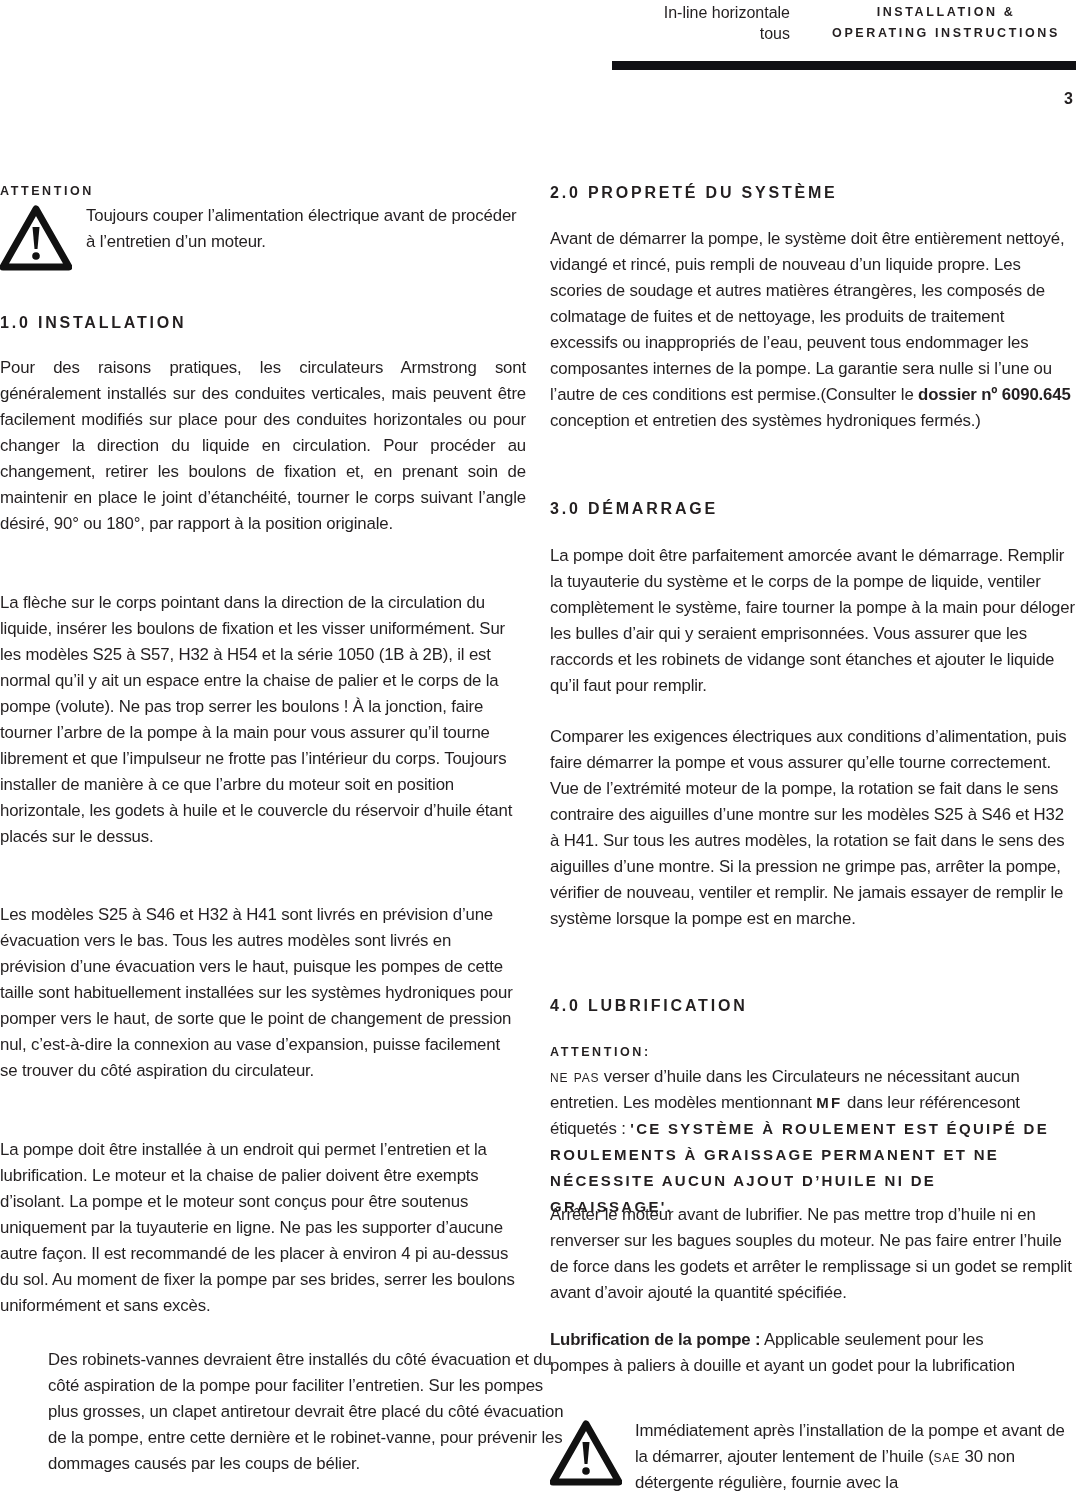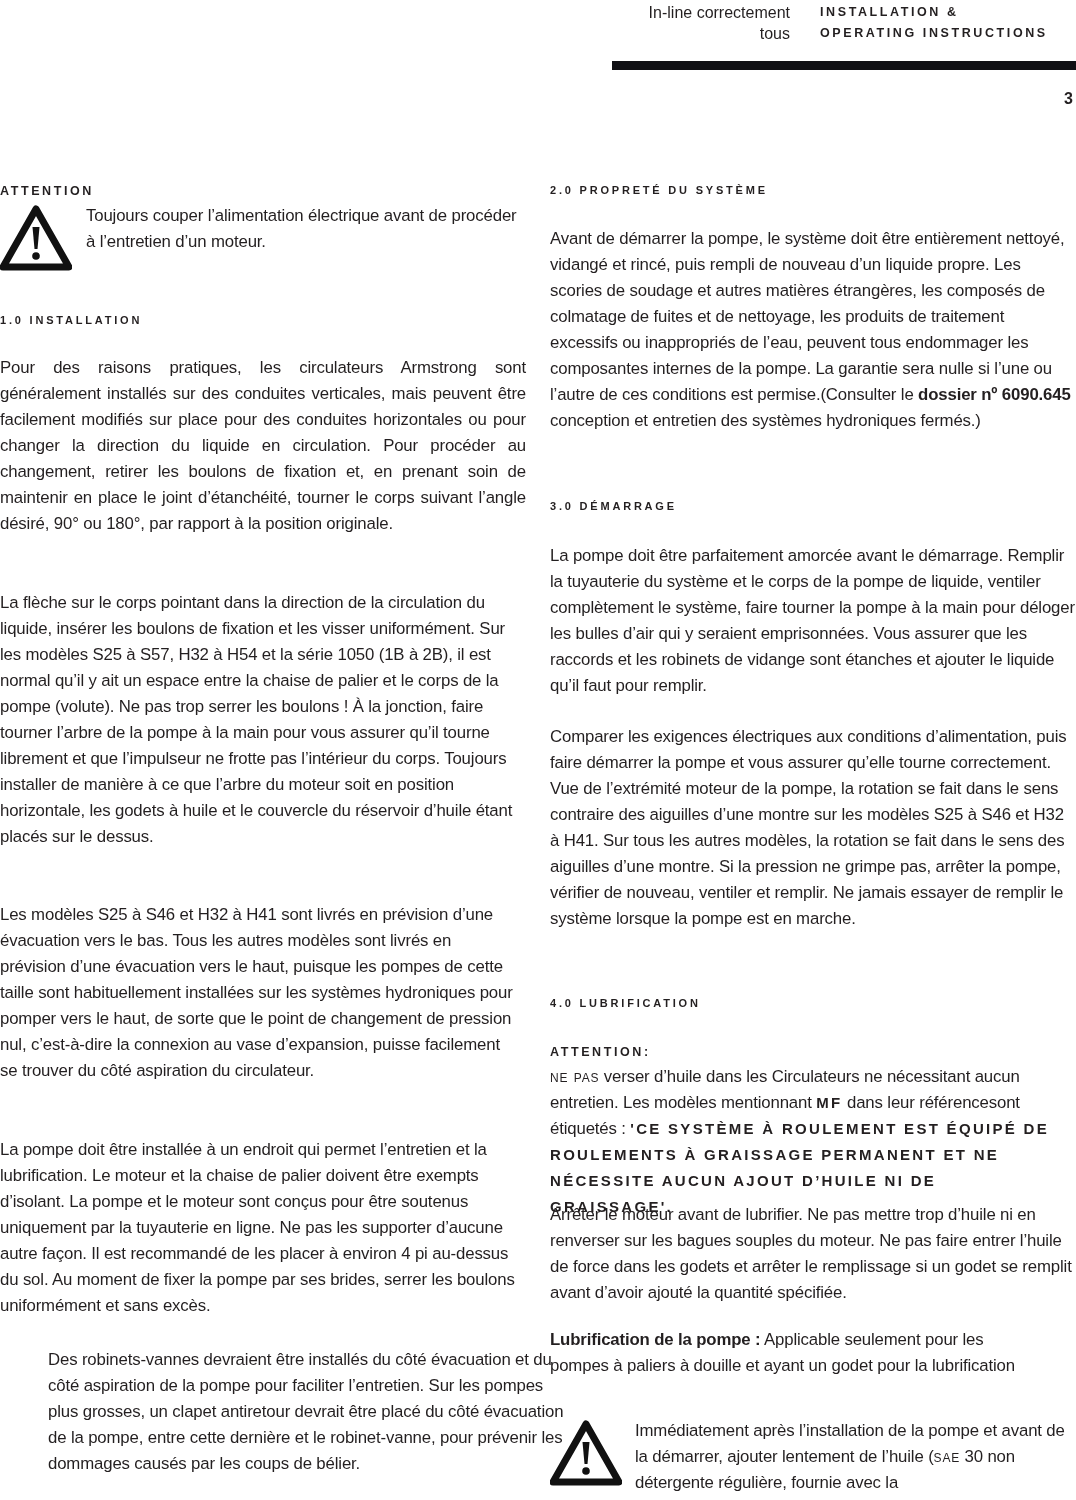--- a/index.html
+++ b/index.html
@@ -7,54 +7,54 @@
     width: 1076px; height: 1500px; position: relative; overflow: hidden;
     font-family: "Liberation Sans", "DejaVu Sans", sans-serif;
     color: #231f20;
   }
   .hdr-left {
     position: absolute; top: 2px; left: 620px; width: 170px;
     text-align: right; font-size: 16px; line-height: 21px; color: #231f20;
   }
   .hdr-right {
     position: absolute; top: 2px; left: 820px; width: 252px;
-    text-align: left; font-size: 12.5px; line-height: 21px;
+    text-align: center; font-size: 12.5px; line-height: 21px;
     font-weight: bold; letter-spacing: 2.6px; text-transform: uppercase;
   }
   .hdr-bar {
     position: absolute; top: 61px; left: 612px; width: 464px; height: 9px;
     background: #101014;
   }
   .page-num {
     position: absolute; top: 90px; right: 3px; font-weight: bold; font-size: 16px;
   }
   .col { position: absolute; top: 0; }
   .col-left { left: 0; width: 528px; }
   .col-right { left: 550px; width: 526px; }
   p, .blk {
     margin: 0; font-size: 16.8px; line-height: 26px; letter-spacing: -0.15px;
   }
   .sec-h {
-    position: absolute; font-weight: bold; font-size: 11px; letter-spacing: 2.8px;
+    position: absolute; font-weight: bold; font-size: 16px; letter-spacing: 2.8px;
     text-transform: uppercase; margin: 0;
   }
   .small-caps-label {
     font-weight: bold; font-size: 12.5px; letter-spacing: 2.6px; text-transform: uppercase;
   }
   .sc { font-variant: small-caps; text-transform: lowercase; letter-spacing: 0.8px; }
   .scb { font-weight: bold; font-size: 15px; letter-spacing: 2.3px; text-transform: uppercase; }
   .warn-icon { position: absolute; }
   .abs { position: absolute; }
   b { font-weight: bold; }
 </style>
 </head>
 <body>
 
 <div class="hdr-left">
-  <div>In-line correctement</div>
+  <div>In-line horizontale</div>
   <div>tous</div>
 </div>
 <div class="hdr-right">
   <div>INSTALLATION &amp;</div>
   <div>OPERATING INSTRUCTIONS</div>
 </div>
 <div class="hdr-bar"></div>
 <div class="page-num">3</div>
 
 <div class="col col-left">

